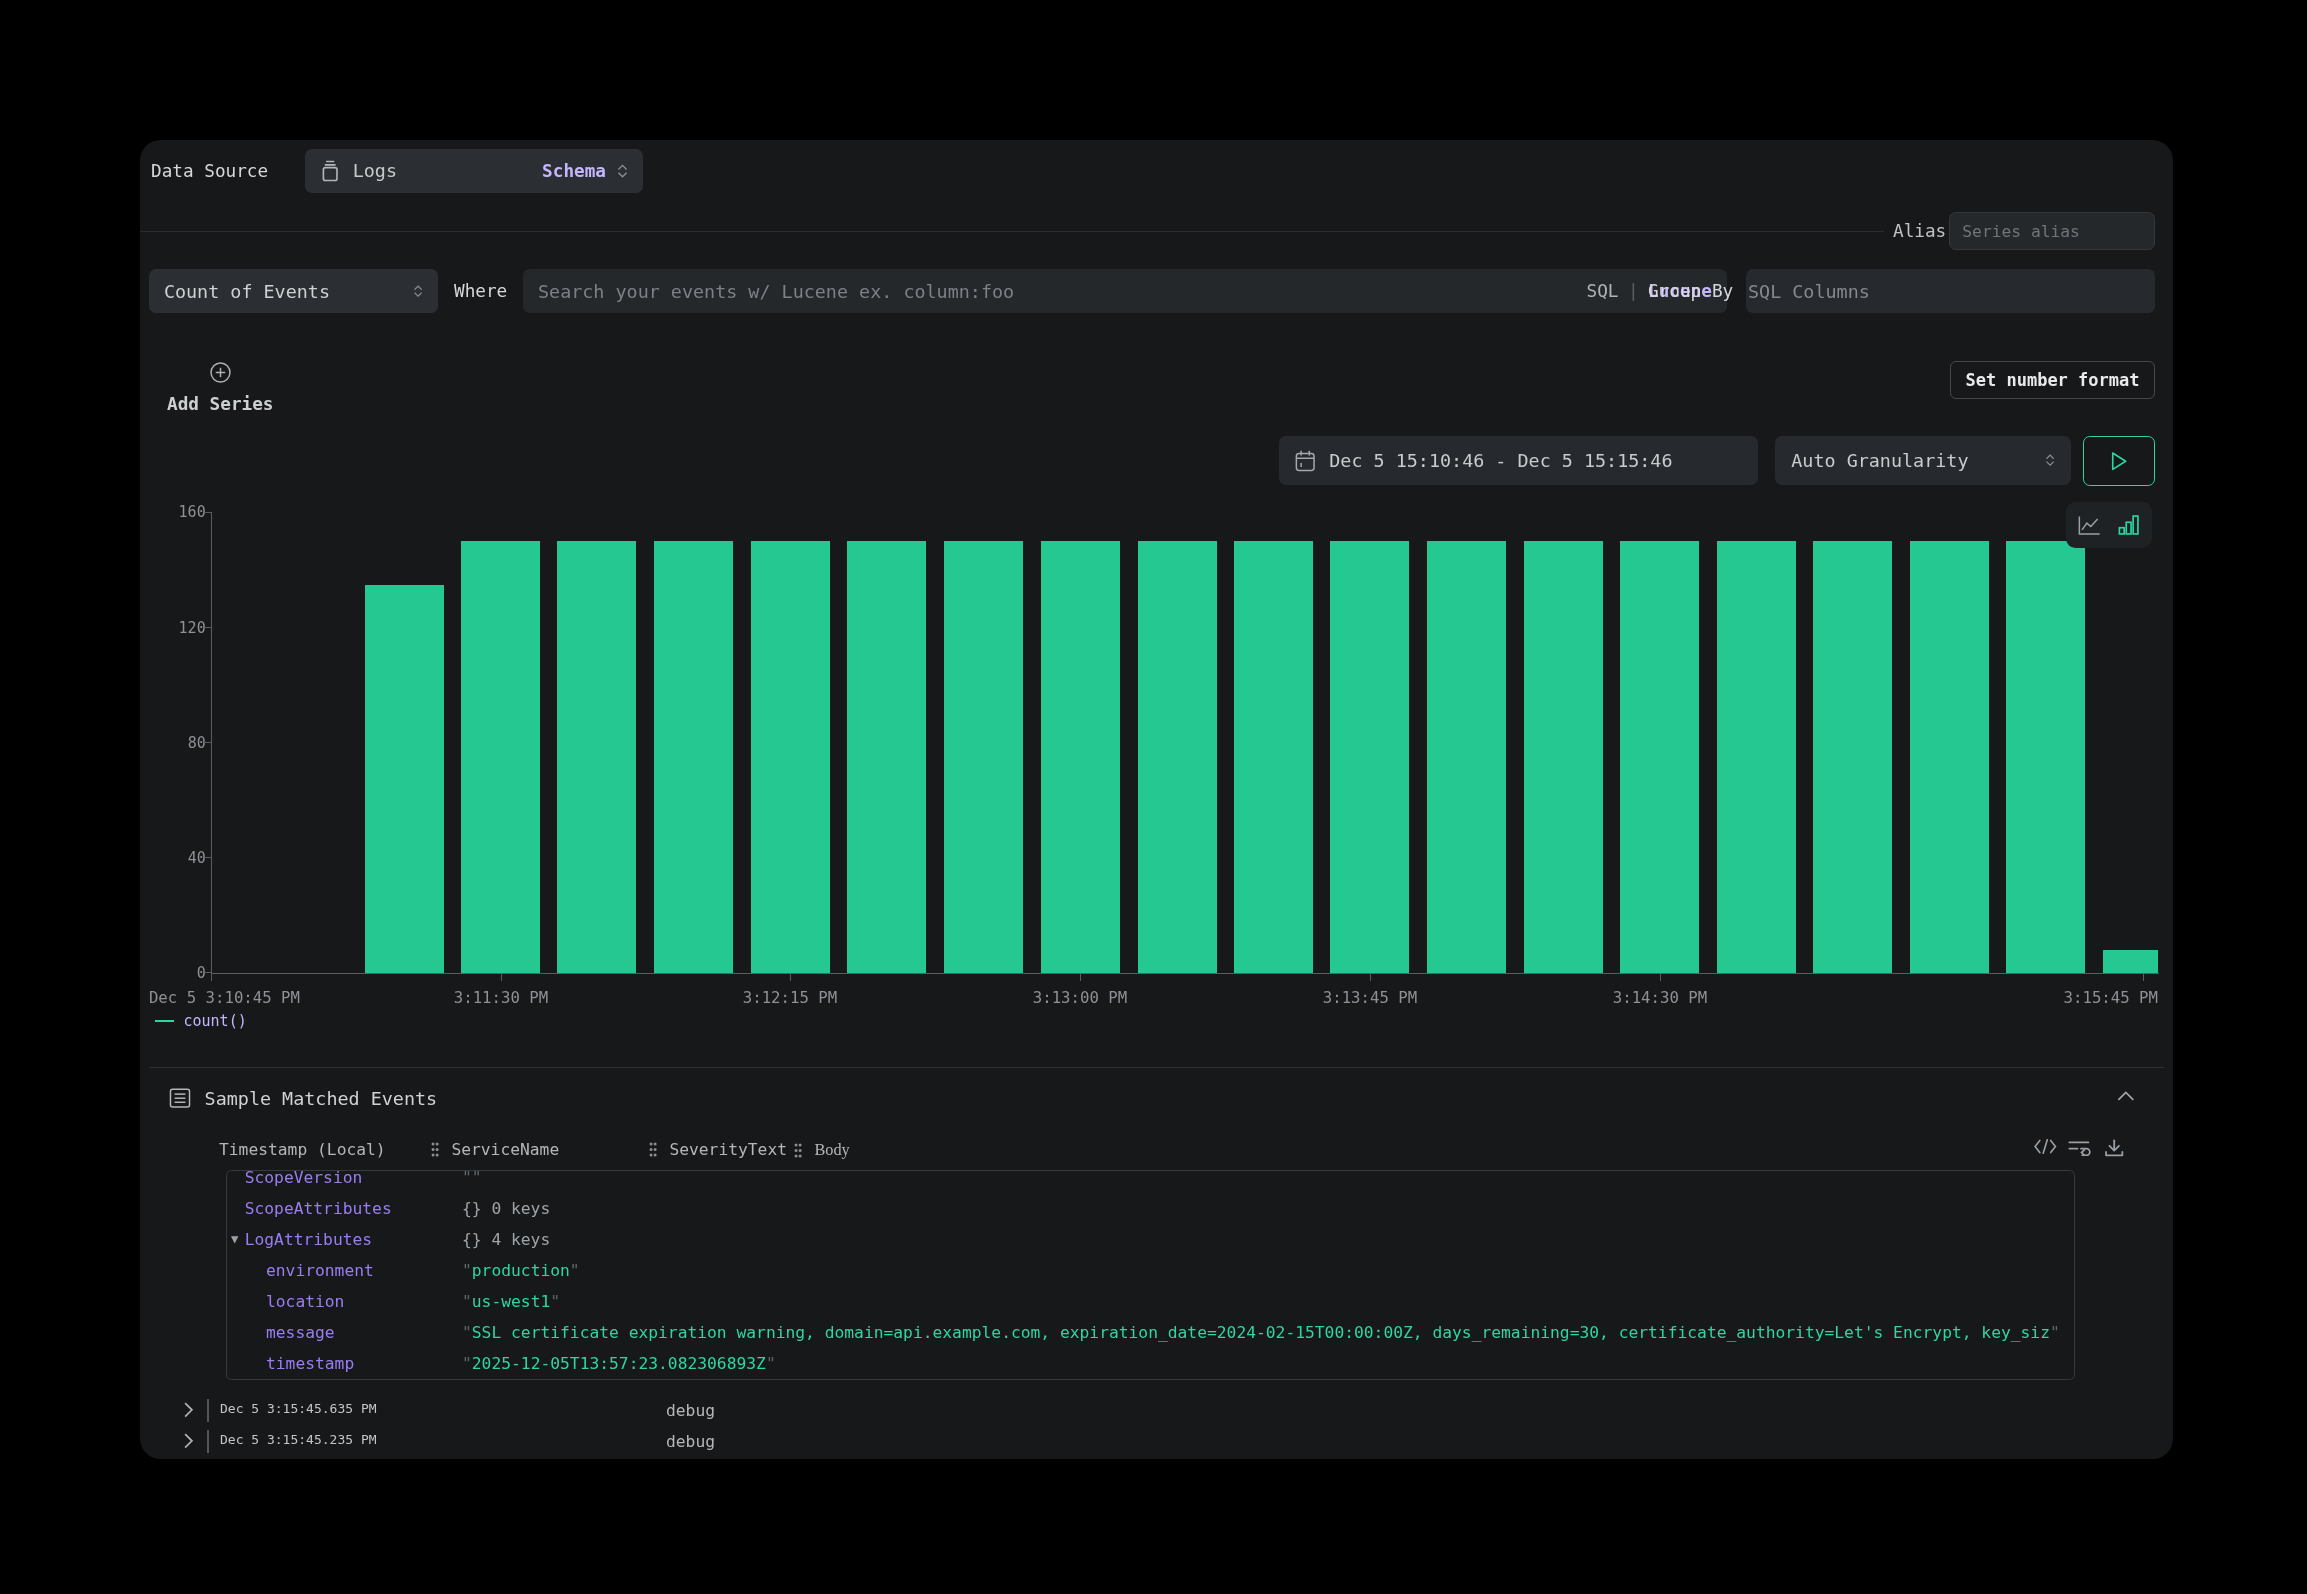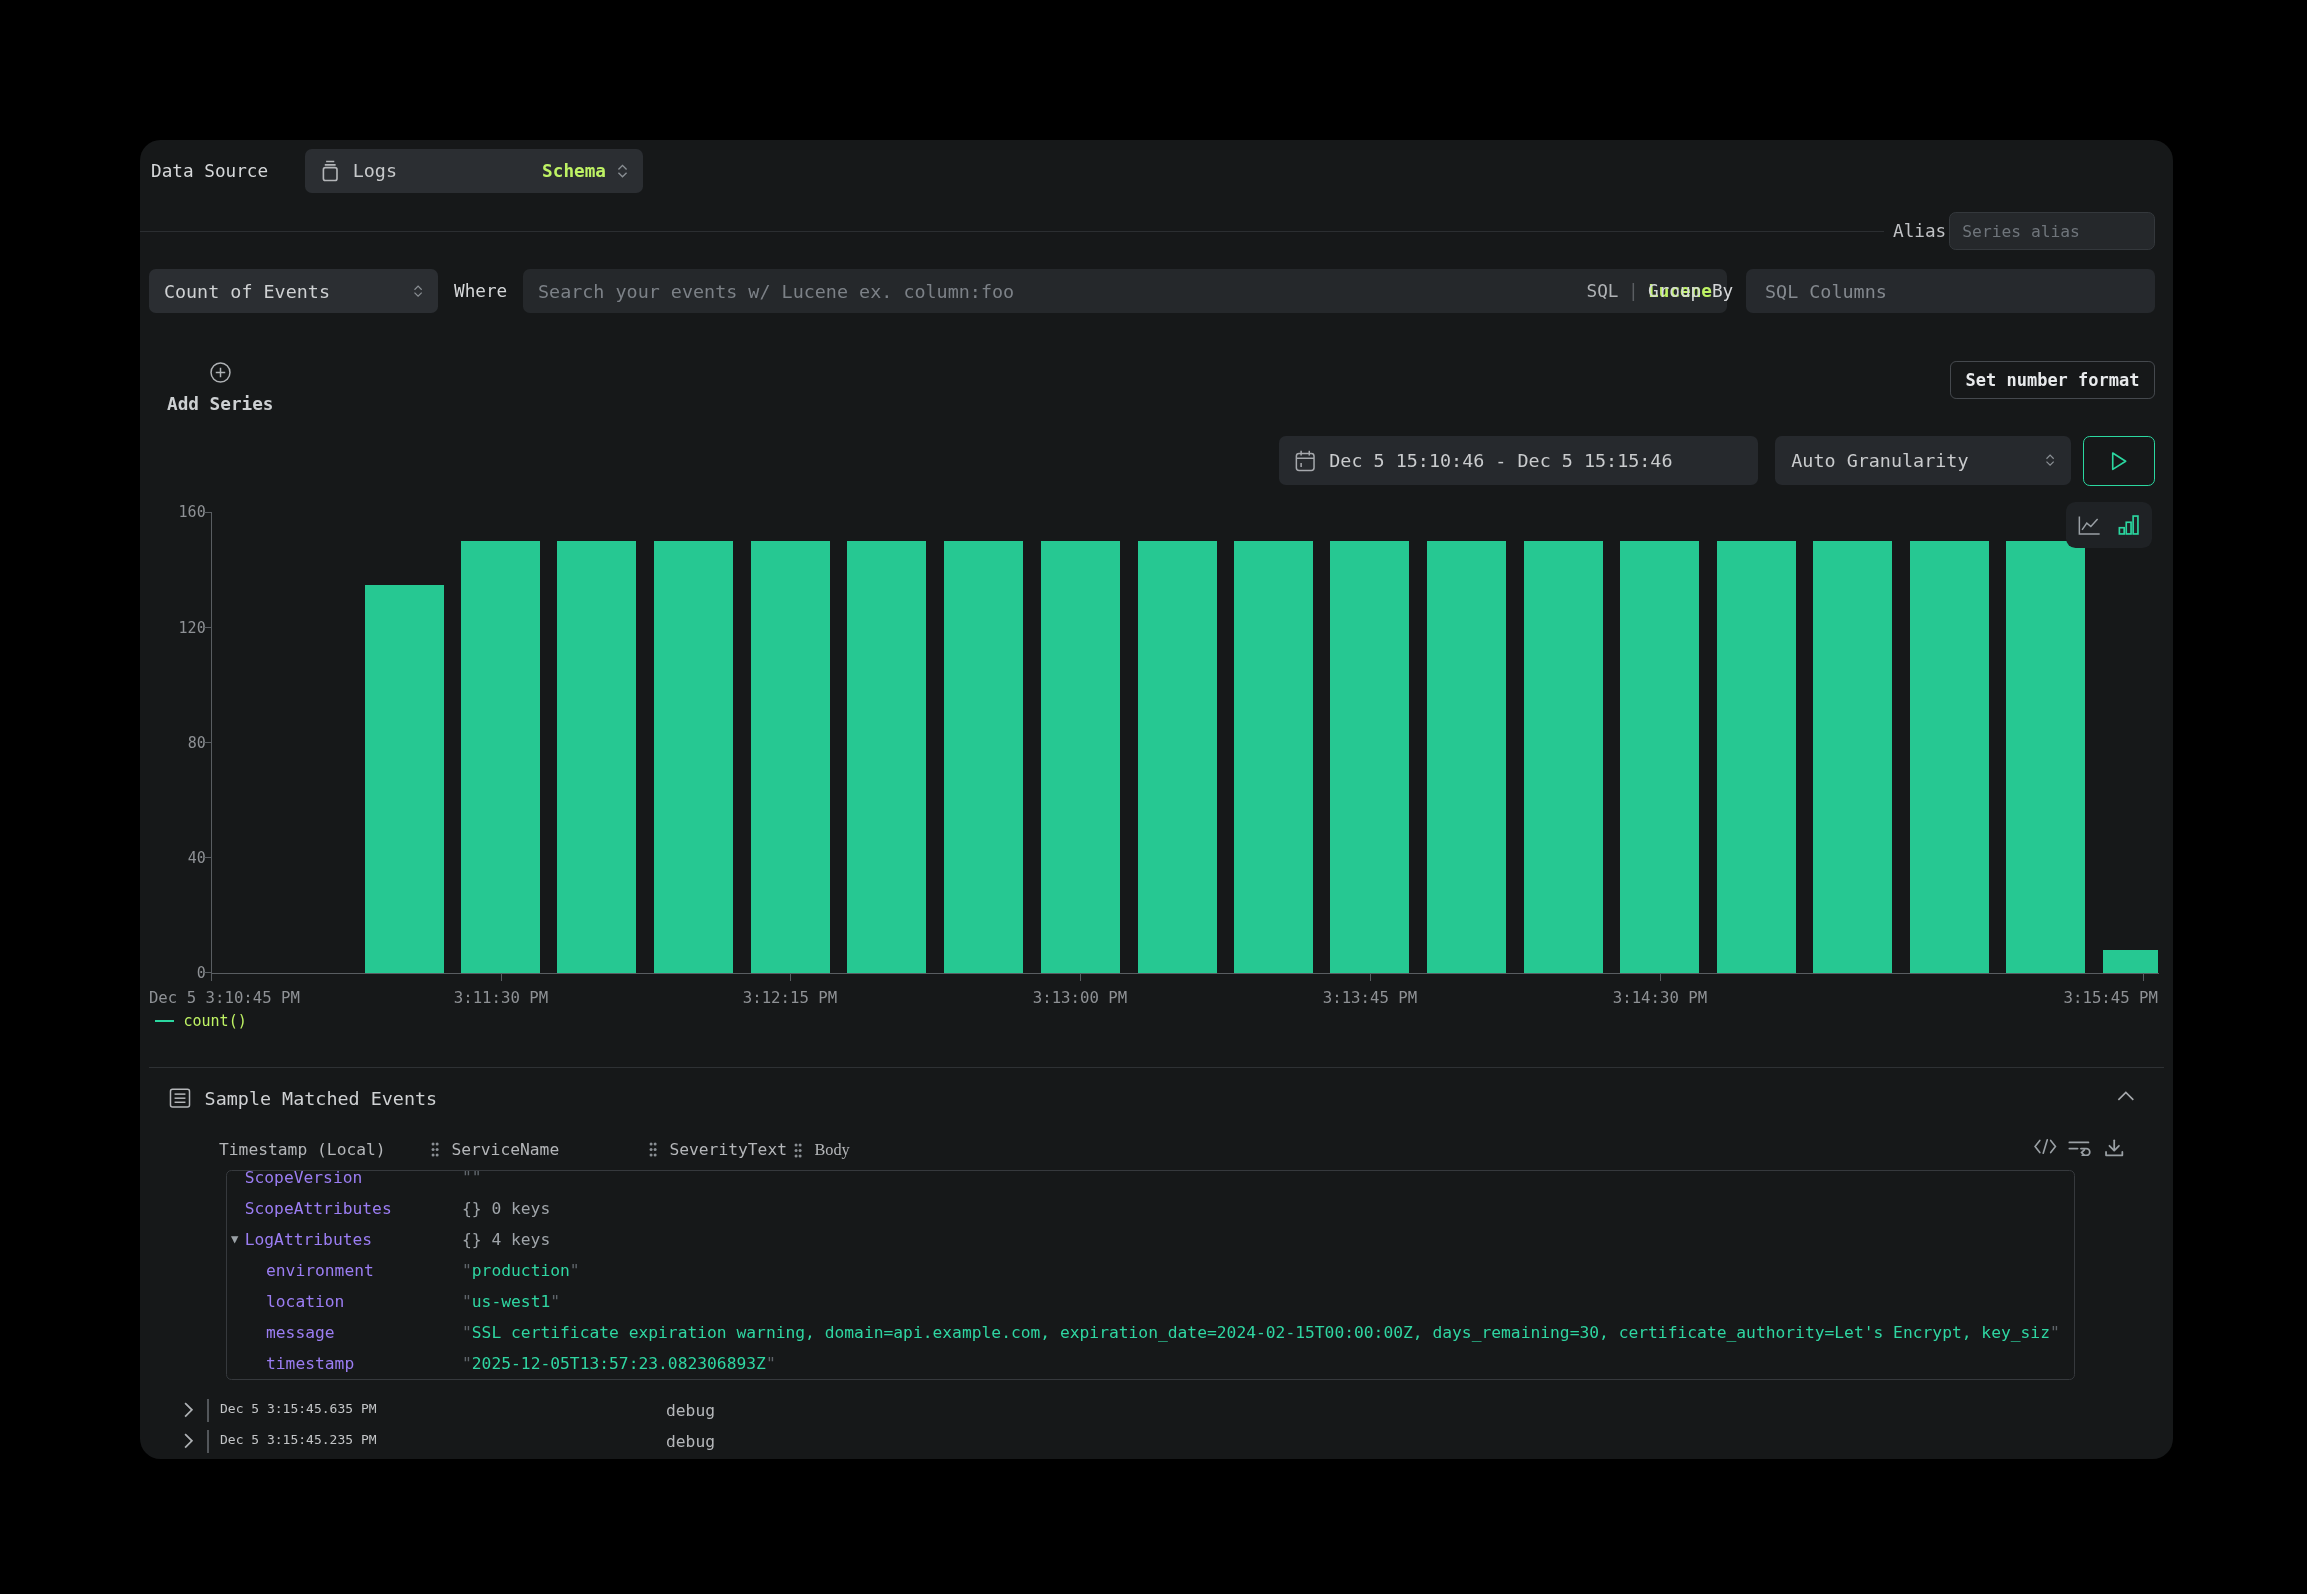--- a/index.html
+++ b/index.html
@@ -3,21 +3,21 @@
 <meta charset="utf-8">
 <style>
   html,body{margin:0;padding:0;background:#000;}
   #screen{position:relative;width:2307px;height:1595px;background:#000;overflow:hidden;
           font-family:"DejaVu Sans Mono",monospace;color:#c7c9cb;}
   .panel{position:absolute;left:140px;top:140px;width:2033px;height:1319px;
          background:#161819;border-radius:20.4px;overflow:hidden;}
   .abs{position:absolute;}
   .flex{display:flex;align-items:center;}
   .bold{font-weight:bold;}
-  .accent{color:#bef264;}
+  .accent{color:#c4b5fd;}
   
   .select,.inputbox{background:#2b2e32;border-radius:6.8px;box-sizing:border-box;}
   .inputbox{background:#25282b;text-align:center;}
   .ctl-label{font-size:17.7px;font-weight:normal;color:#d6d8da;}
   .placeholder{color:#7c8187;font-size:18.4px;}
   .chev-updown{display:flex;flex-direction:column;align-items:center;gap:1.4px;color:#8a8f94;}
   .btn-outline{border:1.4px solid #45494e;border-radius:6.1px;background:transparent;
                color:#e8eaec;font-weight:bold;font-size:17px;}
   
   .ylab{position:absolute;font-size:15px;color:#8e9195;text-align:right;width:48px;transform:translateY(-50%);}
@@ -99,21 +99,21 @@
       <span class="placeholder">Search your events w/ Lucene ex. column:foo</span>
       <span class="flex" style="margin-left:auto;gap:9.5px;font-size:17.7px;">
         <span style="color:#b0b3b6;">SQL</span>
         <span style="color:#5a5e62;">|</span>
         <span class="accent bold">Lucene</span>
       </span>
     </div>
     <div class="abs flex" style="left:1508px;top:129px;height:44px;">
       <span class="ctl-label">Group By</span>
     </div>
-    <div class="abs inputbox flex" style="left:1606px;top:129px;width:409px;height:44px;padding:0 19px;background:#26292d;">
+    <div class="abs inputbox flex" style="left:1606px;top:129px;width:409px;height:44px;padding:0 2px;background:#26292d;">
       <span class="placeholder" style="color:#84898f;">SQL Columns</span>
     </div>
 
     <div class="abs flex" style="left:27px;top:221px;height:37px;gap:9.5px;cursor:pointer;flex-direction:column;">
       <span>
         <svg width="23" height="23" viewBox="0 0 34 34" fill="none" stroke="#aeb1b4" stroke-width="2.2">
           <circle cx="17" cy="17" r="14"></circle>
             <line x1="17" y1="10" x2="17" y2="24"></line>
             <line x1="10" y1="17" x2="24" y2="17"></line>
         </svg>

